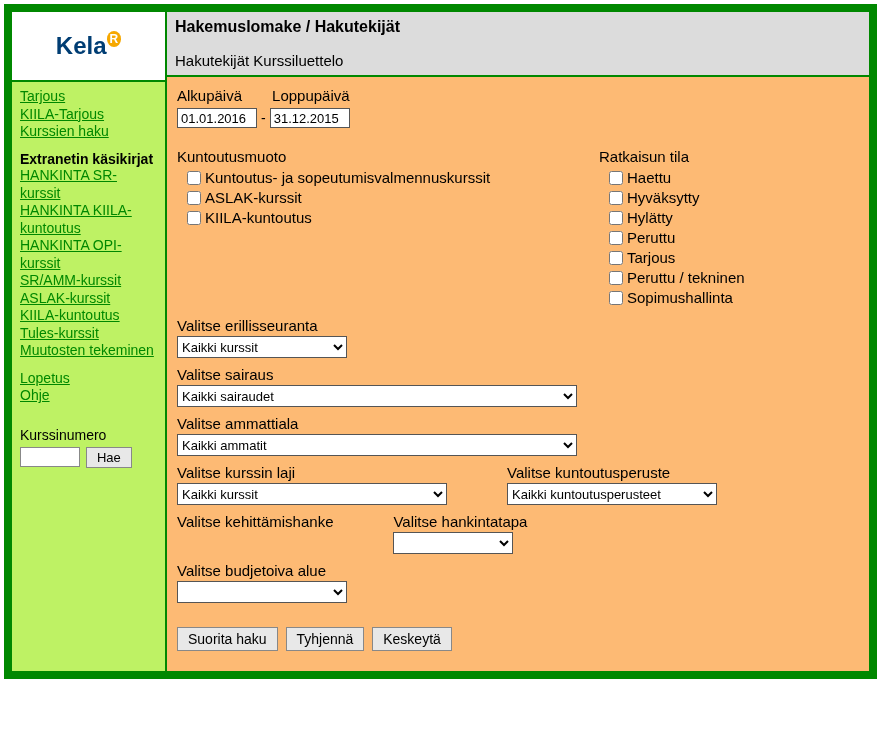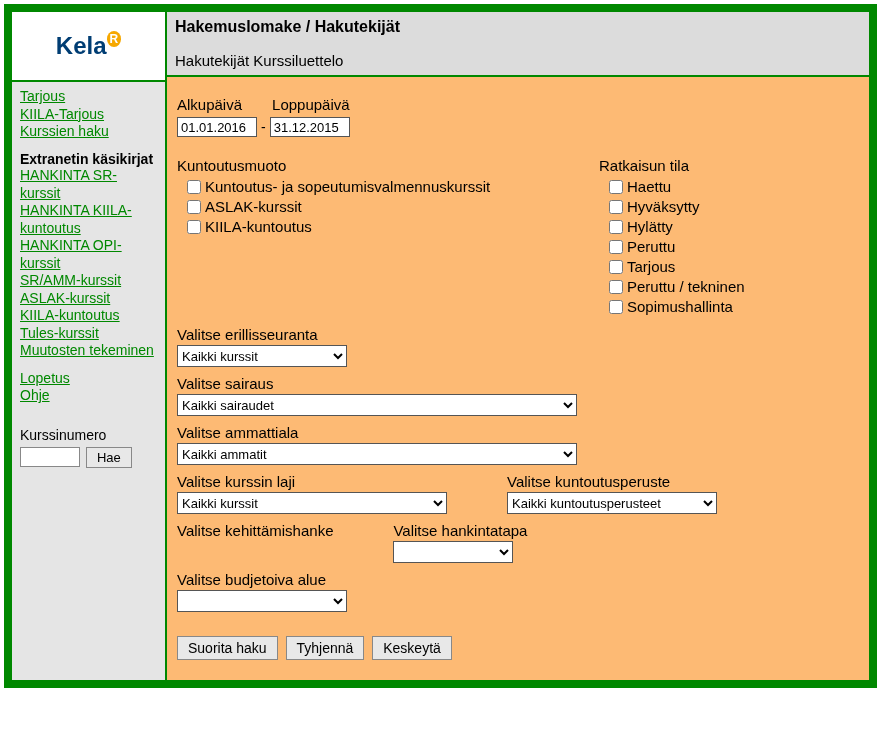--- a/index.html
+++ b/index.html
@@ -1,35 +1,35 @@
 <!DOCTYPE html>
 <html><head>
 <meta charset="utf-8">
 <style>
 * { box-sizing: border-box; margin: 0; padding: 0; }
 body { font-family: Arial, sans-serif; font-size: 14px; background: #fff; }
 .outer-frame { border: 6px solid #008800; margin: 4px; }
 .layout { display: flex; border: 2px solid #008800; }
-.sidebar { width: 155px; border-right: 2px solid #008800; background: #e5e5e5; }
+.sidebar { width: 155px; border-right: 2px solid #008800; background: #bef264; }
 .logo-box { border-bottom: 2px solid #008800; padding: 20px 10px; text-align: center; background: #fff; }
 .logo-text { font-size: 24px; font-weight: bold; color: #003d73; }
 .logo-text sup { font-size: 12px; background:#f6a800; color:#fff; border-radius:50%; padding:1px 3px; vertical-align: top; }
 .nav-list { padding: 6px 8px; }
 .nav-list a { display: block; color: #008800; text-decoration: underline; font-size: 14px; line-height: 1.25; }
 .nav-heading { font-weight: bold; font-size: 14px; margin-top: 10px; line-height:1.2; }
 .nav-group-spacer { height: 10px; }
 .kurssi-label { font-size:14px; margin-top:22px; }
 .kurssi-row { margin-top:4px; }
 .kurssi-row input { width: 60px; border:1px solid #888; height:20px; font-size:13px; padding:1px 2px; }
 .kurssi-row button { border:1px solid #888; background:#e8e8e8; padding:2px 10px; font-size:13px; cursor:pointer; margin-left:2px; }
 .main { flex:1; background:#fdba74; }
 .header-band { background:#dcdcdc; border-bottom:2px solid #008800; padding:6px 8px; }
 .header-title { font-weight:bold; font-size:16px; margin-bottom:16px; }
 .header-sub { font-size:15px; }
-.content { padding:19px 10px 20px 10px; }
+.content { padding:10px 10px 20px 10px; }
 .date-row { display:flex; gap:30px; margin-bottom:4px; }
 .date-label { font-size:15px; }
 .date-inputs { display:flex; align-items:center; gap:4px; margin-bottom:20px; }
 .date-inputs input { border:1px solid #555; width:80px; height:20px; font-size:13px; padding:1px 3px; }
 .cols { display:flex; gap:40px; }
 .col-left { flex:1; }
 .col-right { width:260px; }
 .section-label { font-size:15px; margin-bottom:4px; }
 .chk-row { display:flex; align-items:center; gap:4px; margin:3px 0 3px 10px; font-size:15px; }
 .chk-row input { width:14px; height:14px; }

